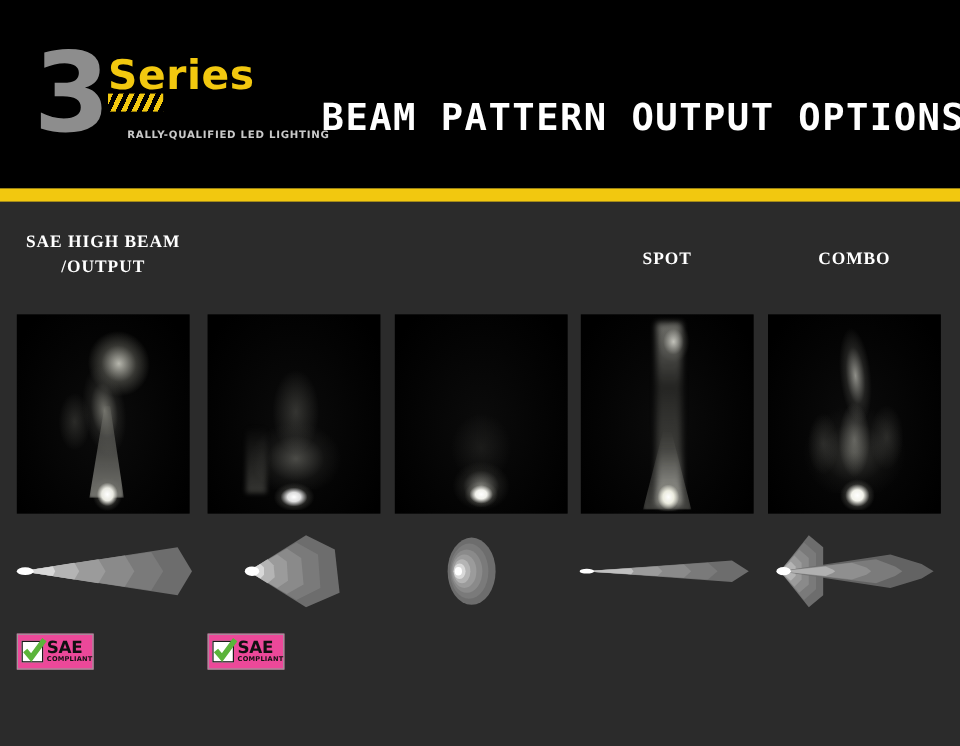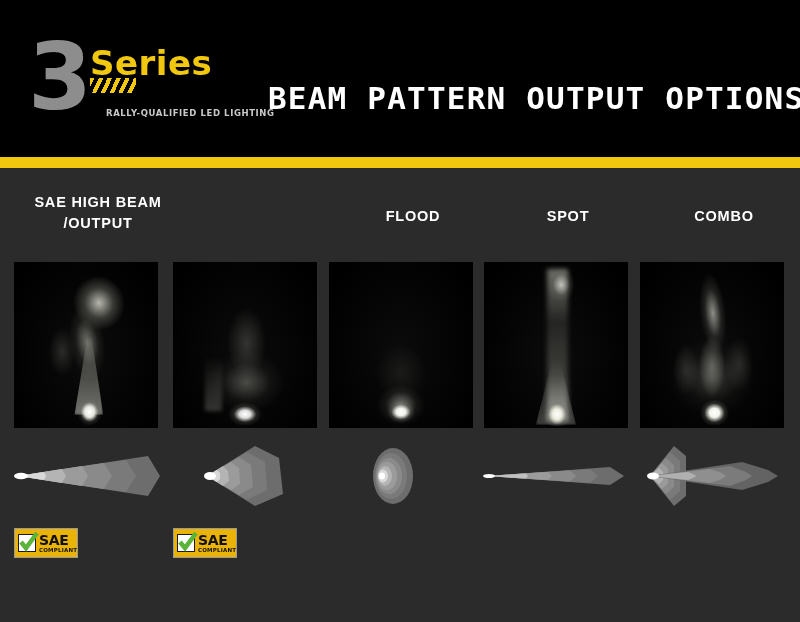--- a/index.html
+++ b/index.html
@@ -62,25 +62,25 @@
   .accent-bar{
     position:absolute;left:0;top:157px;width:800px;height:11px;
     background:#f2c80f;
   }
 
   
   .col{
     position:absolute;top:168px;width:156px;height:420px;
   }
   .col-label{
-    position:absolute;top:24px;left:12px;width:156px;
+    position:absolute;top:24px;left:0;width:156px;
     color:#ffffff;
     font-size:14.5px;font-weight:bold;
     letter-spacing:0.8px;
-    font-family:Liberation Sans, sans-serif;
+    font-family:Liberation Serif, serif;
     text-align:center;
     line-height:21px;
   }
   .photo{
     position:absolute;top:94px;left:6px;
     width:144px;height:166px;
     background:#050505;
     overflow:hidden;
     border:0;
   }
@@ -154,21 +154,21 @@
   
   .diagram{
     position:absolute;top:276px;left:0;width:156px;height:64px;
   }
   .diagram svg{display:block;}
 
   
   .badge{
     position:absolute;top:360px;left:6px;
     width:64px;height:30px;
-    background:#eab308;
+    background:#ec4899;
     border:1px solid #9a9a9a;
     box-sizing:border-box;
     display:flex;align-items:center;
     padding:2px 3px;
   }
   .badge-check{
     width:18px;height:18px;flex:0 0 18px;
     background:#ffffff;border:1.5px solid #1a1a1a;
     box-sizing:border-box;position:relative;
     margin-right:3px;
@@ -272,23 +272,20 @@
         </svg>
       </span>
       <span class="badge-text">
         <span class="badge-sae">SAE</span>
         <span class="badge-compliant">COMPLIANT</span>
       </span>
     </div>
   </div>
 
   <div class="col" style="left:323px;">
-    <div class="col-label" style="top:38px;">
-      <span>FLOOD</span>
-    </div>
     <div class="photo">
       <div class="inner">
         <div class="ph-base"></div>
         <div class="p3-faint"></div>
         <div class="p3-pool"></div>
         <div class="p3-hot"></div>
       </div>
     </div>
     <div class="diagram">
       <svg width="156" height="64" viewBox="0 0 156 64">

